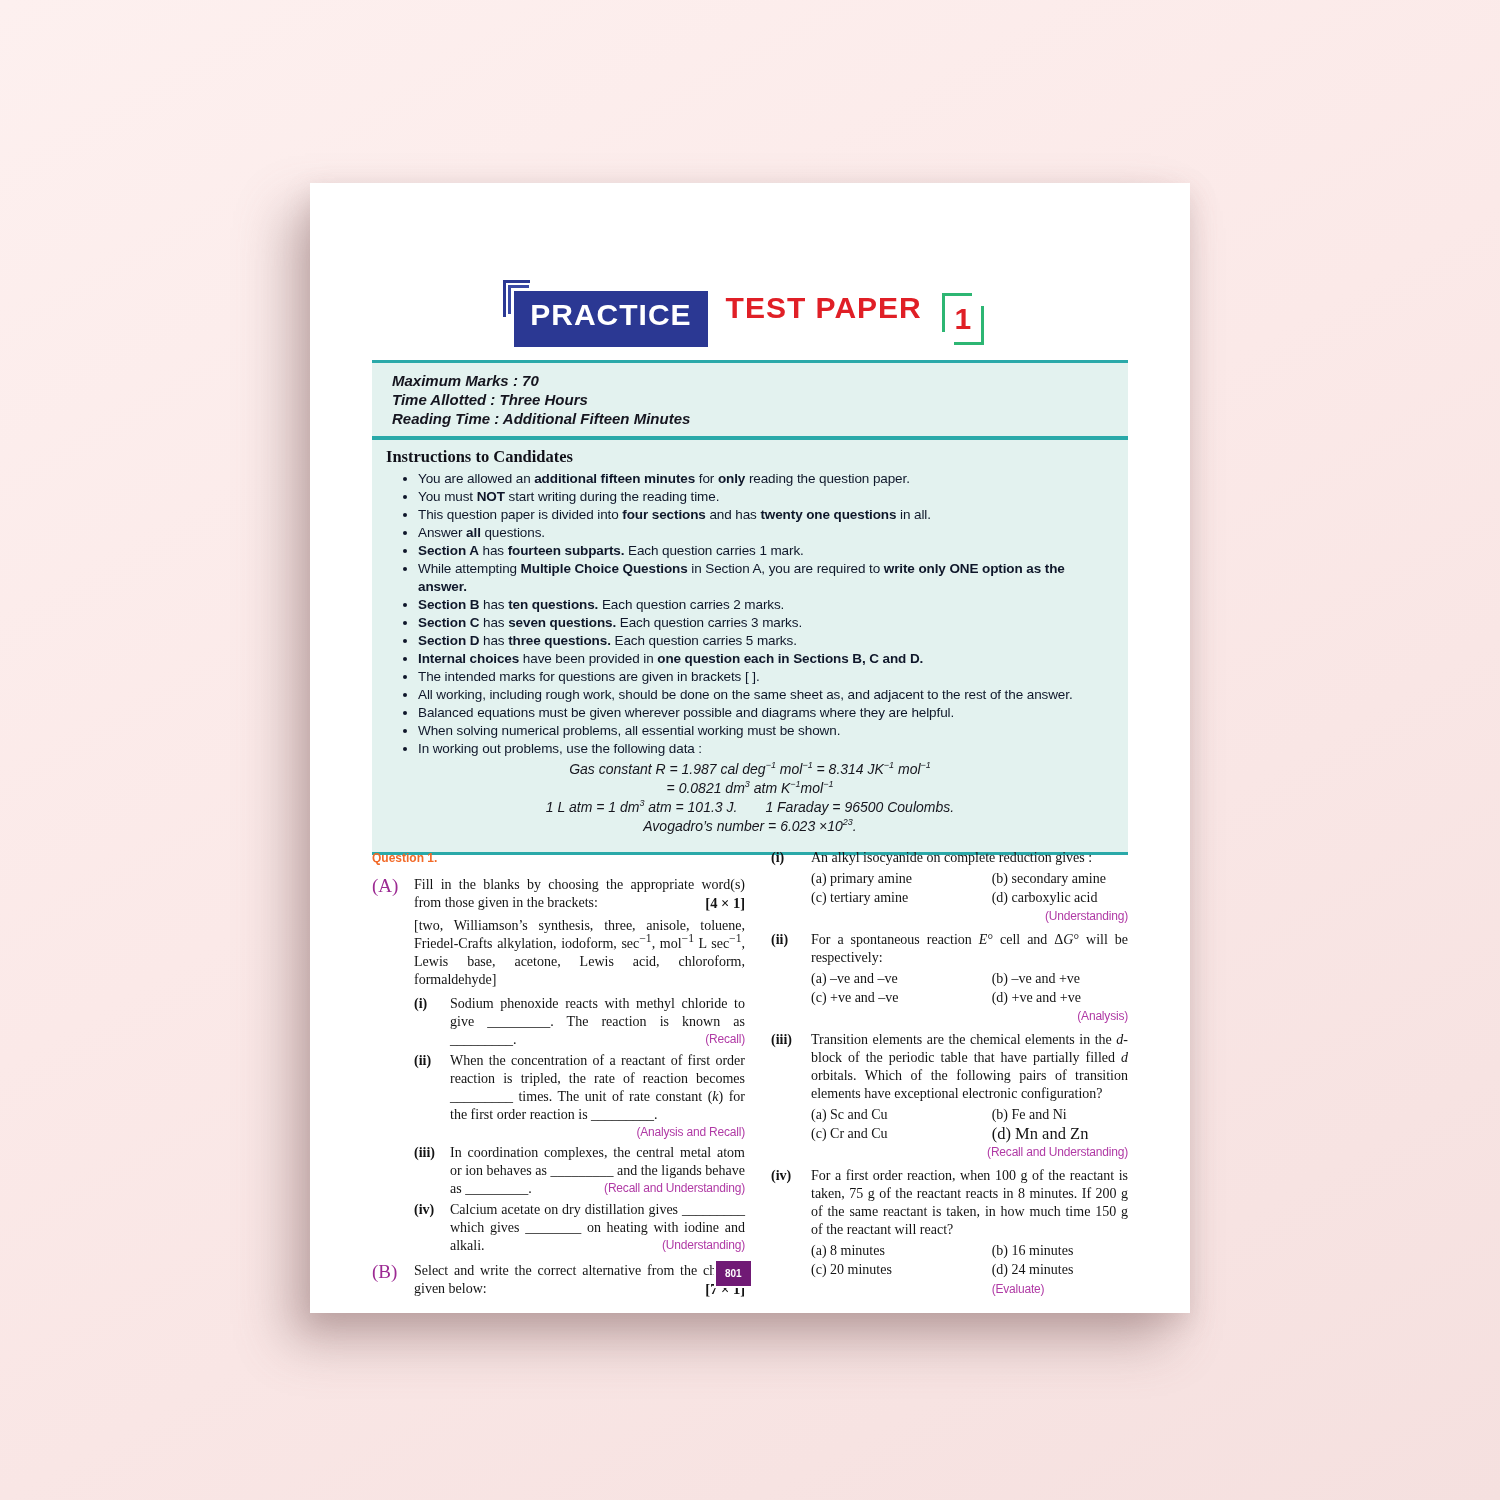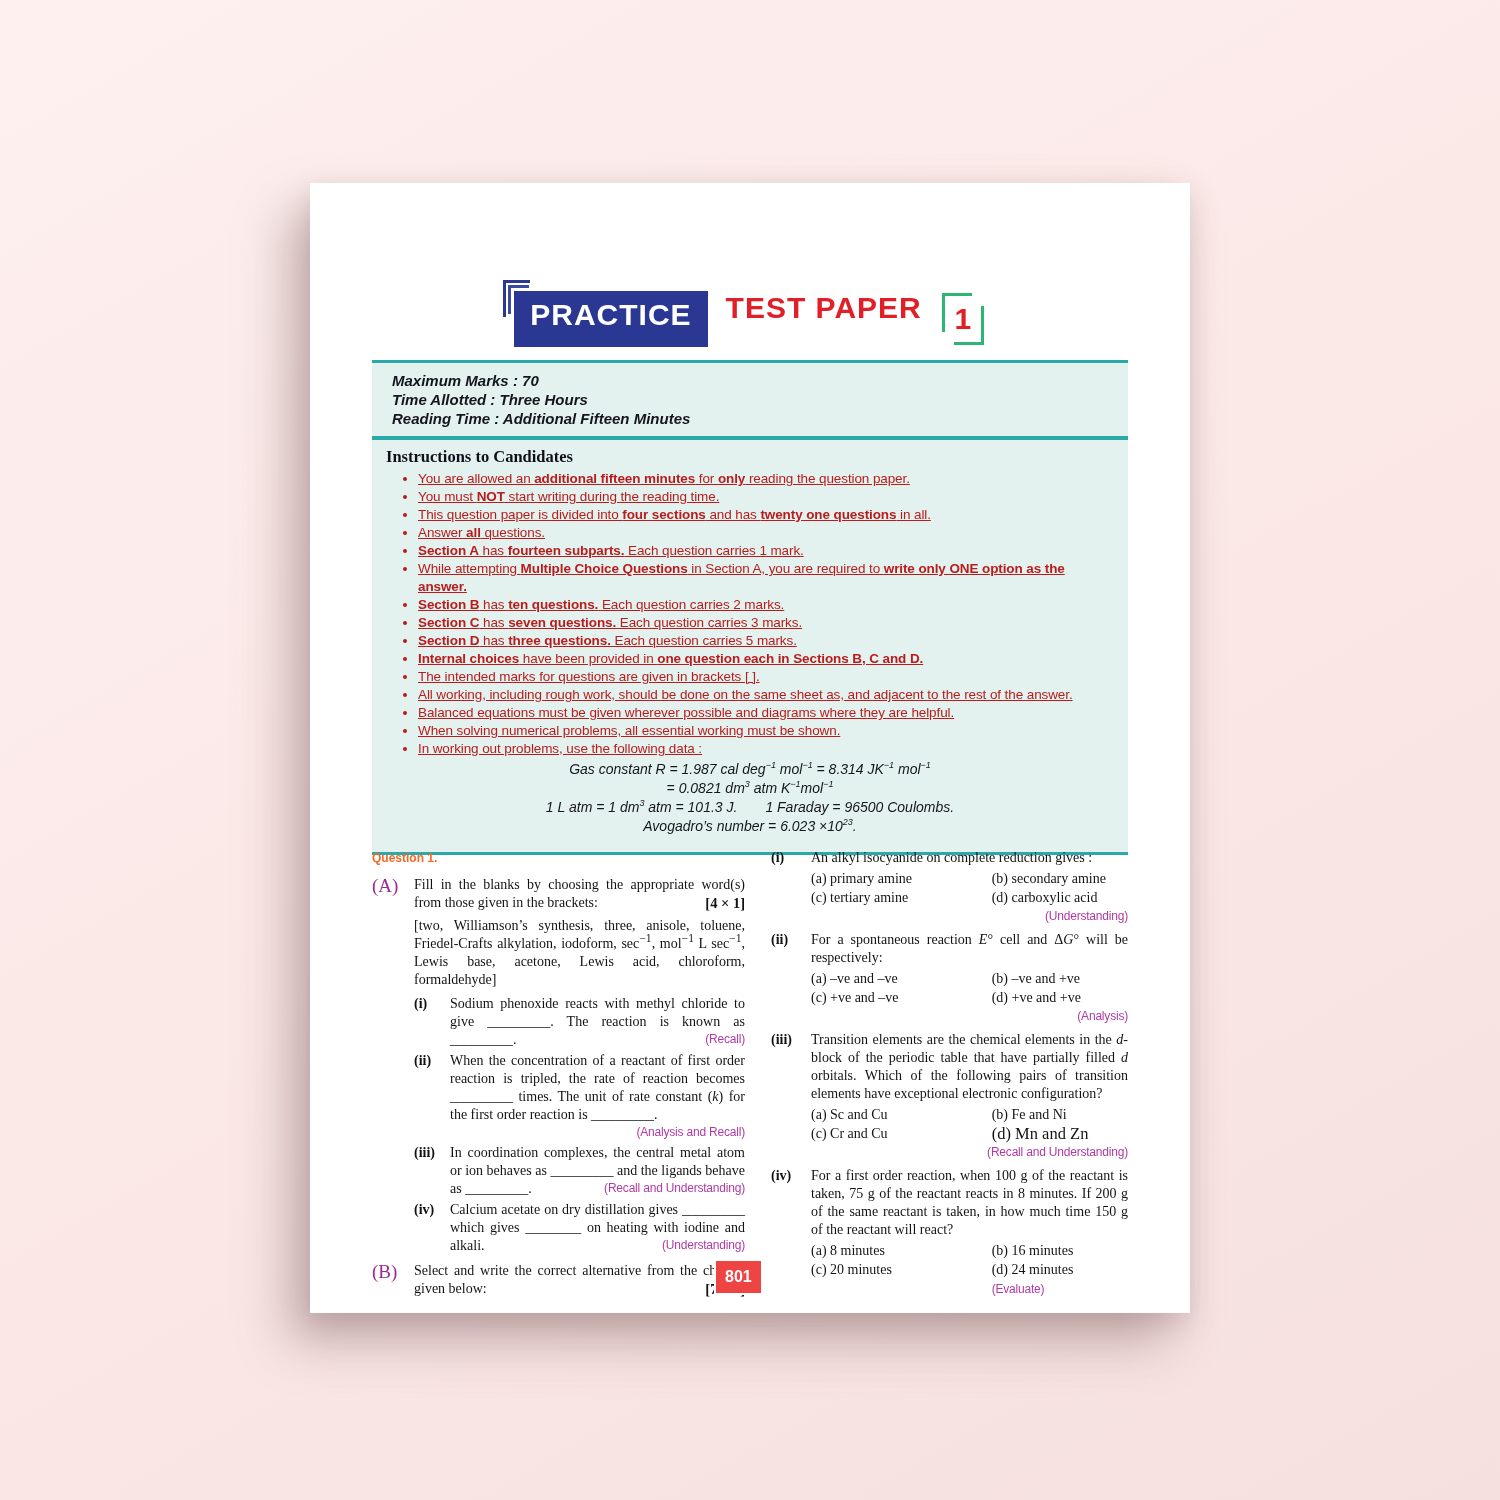--- a/index.html
+++ b/index.html
@@ -27,21 +27,21 @@
 
   
   .info-box{position:absolute;top:177px;left:62px;width:756px;box-sizing:border-box;
     background:#e3f2ef;border-top:3px solid #2aa9a9;border-bottom:3px solid #2aa9a9;padding:8px 14px;}
   .info-line{font-style:italic;font-weight:bold;font-size:15px;line-height:19px;color:#15151f;margin-left:6px;}
 
   .inst-box{position:absolute;top:254px;left:62px;width:756px;box-sizing:border-box;
     background:#e3f2ef;border-top:3px solid #2aa9a9;border-bottom:3px solid #2aa9a9;padding:7px 14px 16px;}
   .inst-heading{font-family:"Liberation Serif",serif;font-weight:bold;font-size:16.5px;color:#101018;line-height:20px;}
   .inst-list{margin:3px 0 2px;padding-left:32px;}
-  .inst-list li{font-size:13.5px;line-height:18px;color:#b91c1c;letter-spacing:-0.1px;text-decoration:underline;}
+  .inst-list li{font-size:13.5px;line-height:18px;color:#0f172a;letter-spacing:-0.1px;}
   .eq-wrap{text-align:center;font-style:italic;font-size:14px;line-height:19px;color:#16161e;font-weight:500;}
   .eq-line sup{font-size:9px;}
 
   
   .section-heading{position:absolute;top:645px;left:0;width:100%;text-align:center;
     color:#d43832;font-weight:bold;font-size:21px;letter-spacing:0.3px;}
 
   
   .columns{position:absolute;top:666px;left:62px;width:756px;display:flex;gap:26px;
     font-family:"Liberation Serif",serif;font-size:14px;line-height:18px;color:#131313;}
@@ -69,22 +69,22 @@
 
   .mcq{display:flex;margin-bottom:7px;}
   .mcq-num{width:40px;flex:none;font-weight:bold;}
   .mcq-body{flex:1;}
   .opts{display:grid;grid-template-columns:57% 43%;margin-top:2px;}
   .opt{line-height:19px;}
   .opt-large{font-size:16.5px;}
 
   
   .page-num-wrap{position:absolute;left:404px;top:1076px;}
-  .page-num{position:relative;display:inline-block;background:#ef4444;color:#fff;font-weight:bold;
-    font-size:16px;padding:7px 9px;border:2px solid #fff;}
+  .page-num{position:relative;display:inline-block;background:#701a75;color:#fff;font-weight:bold;
+    font-size:10px;padding:7px 9px;border:2px solid #fff;}
   .page-num::before{content:"";position:absolute;left:-7px;top:5px;width:100%;height:100%;
     background:#ddc2dd;z-index:-1;}
 </style>
 </head>
 <body>
 
 <div class="canvas">
   <div class="page">
 
     <div class="header">

